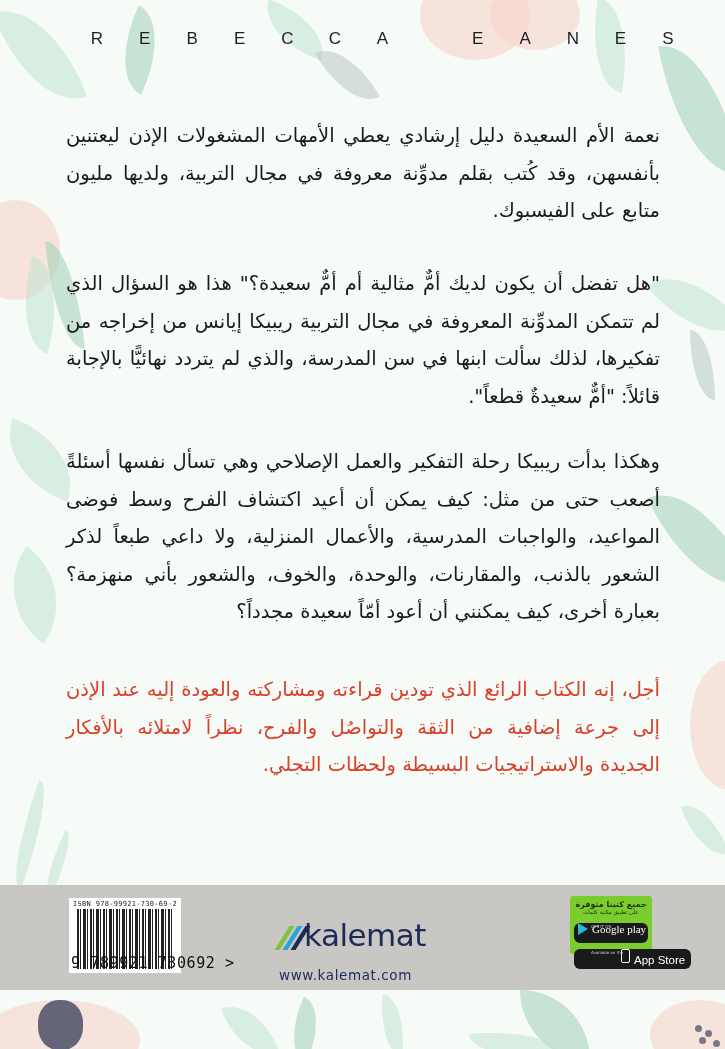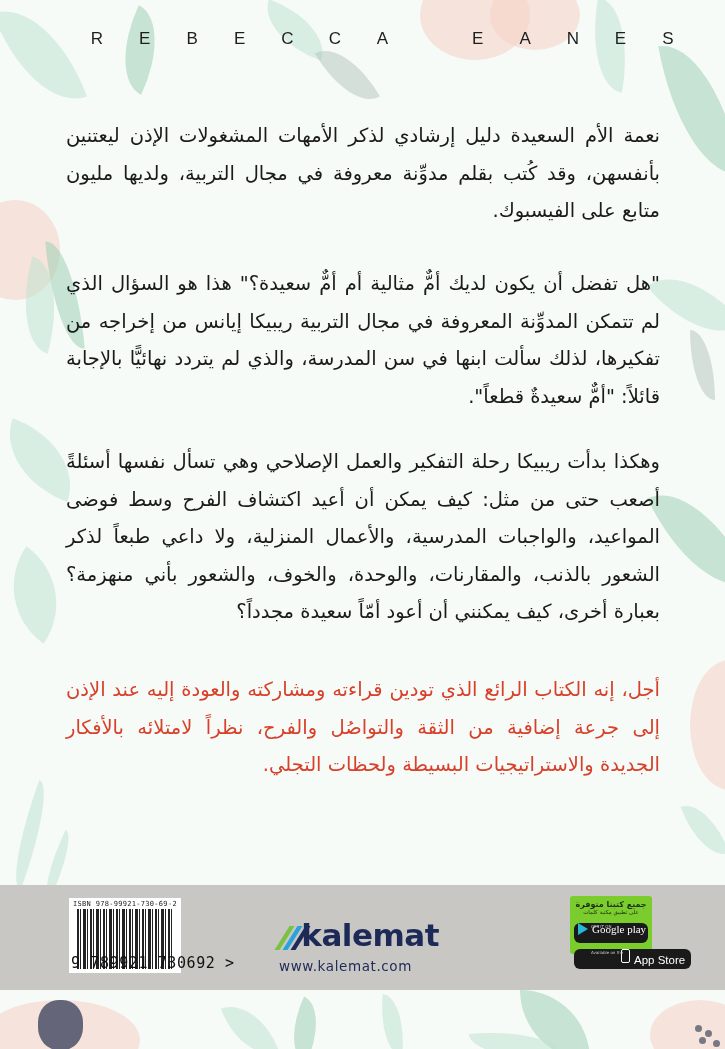--- a/index.html
+++ b/index.html
@@ -57,26 +57,26 @@
       white-space: nowrap;
     }
     .logo { position: absolute; left: 279px; top: 29px; width: 160px; }
     .logo-row { display: flex; align-items: flex-end; height: 36px; }
     .stripes { position: relative; width: 24px; height: 26px; margin-right: 1px; }
     .stripes i { position: absolute; bottom: 0; width: 5px; height: 24px; transform: skewX(-32deg); }
     .stripes i:nth-child(1) { left: 3px; background: #7cc242; }
     .stripes i:nth-child(2) { left: 11px; background: #2aa3dc; }
     .stripes i:nth-child(3) { left: 19px; background: #1d2a58; }
     .logo-word {
-      font-family: "DejaVu Sans", sans-serif; font-weight: bold; font-size: 31px;
+      font-family: "DejaVu Sans", sans-serif; font-weight: normal; font-size: 31px;
       color: #1d2a58; line-height: 30px; letter-spacing: -0.5px;
     }
     .logo-url {
       font-family: "DejaVu Sans", sans-serif; font-size: 13.5px; color: #1d2a58;
-      margin-top: 8px; letter-spacing: .6px;
+      margin-top: 17px; letter-spacing: .6px;
     }
     .apps {
       position: absolute; left: 570px; top: 11px; width: 82px; height: 58px;
       background: #7bcd2d; border-radius: 3px;
     }
     .apps-title {
       direction: rtl; text-align: center; font-size: 8px; font-weight: bold; color: #1e2c17;
       margin-top: 4px; line-height: 9px;
     }
     .apps-sub {
@@ -148,21 +148,21 @@
   <span>C</span>
   <span>A</span>
   <span></span>
   <span>E</span>
   <span>A</span>
   <span>N</span>
   <span>E</span>
   <span>S</span>
 </div>
 
-<p class="blurb p1">نعمة الأم السعيدة دليل إرشادي لذكر الأمهات المشغولات الإذن ليعتنين بأنفسهن، وقد كُتب بقلم مدوِّنة معروفة في مجال التربية، ولديها مليون متابع على الفيسبوك.</p>
+<p class="blurb p1">نعمة الأم السعيدة دليل إرشادي يعطي الأمهات المشغولات الإذن ليعتنين بأنفسهن، وقد كُتب بقلم مدوِّنة معروفة في مجال التربية، ولديها مليون متابع على الفيسبوك.</p>
 <p class="blurb p2">"هل تفضل أن يكون لديك أمٌّ مثالية أم أمٌّ سعيدة؟" هذا هو السؤال الذي لم تتمكن المدوِّنة المعروفة في مجال التربية ريبيكا إيانس من إخراجه من تفكيرها، لذلك سألت ابنها في سن المدرسة، والذي لم يتردد نهائيًّا بالإجابة قائلاً: "أمٌّ سعيدةٌ قطعاً".</p>
 <p class="blurb p3">وهكذا بدأت ريبيكا رحلة التفكير والعمل الإصلاحي وهي تسأل نفسها أسئلةً أصعب حتى من مثل: كيف يمكن أن أعيد اكتشاف الفرح وسط فوضى المواعيد، والواجبات المدرسية، والأعمال المنزلية، ولا داعي طبعاً لذكر الشعور بالذنب، والمقارنات، والوحدة، والخوف، والشعور بأني منهزمة؟ بعبارة أخرى، كيف يمكنني أن أعود أمّاً سعيدة مجدداً؟</p>
 <p class="blurb p4">أجل، إنه الكتاب الرائع الذي تودين قراءته ومشاركته والعودة إليه عند الإذن إلى جرعة إضافية من الثقة والتواصُل والفرح، نظراً لامتلائه بالأفكار الجديدة والاستراتيجيات البسيطة ولحظات التجلي.</p>
 
 <div class="band">
   <div class="barcode">
     <div class="isbn-top">ISBN 978-99921-730-69-2</div>
     <div class="bars"></div>
     <div class="isbn-digits">9 789921 730692 &gt;</div>
   </div>

